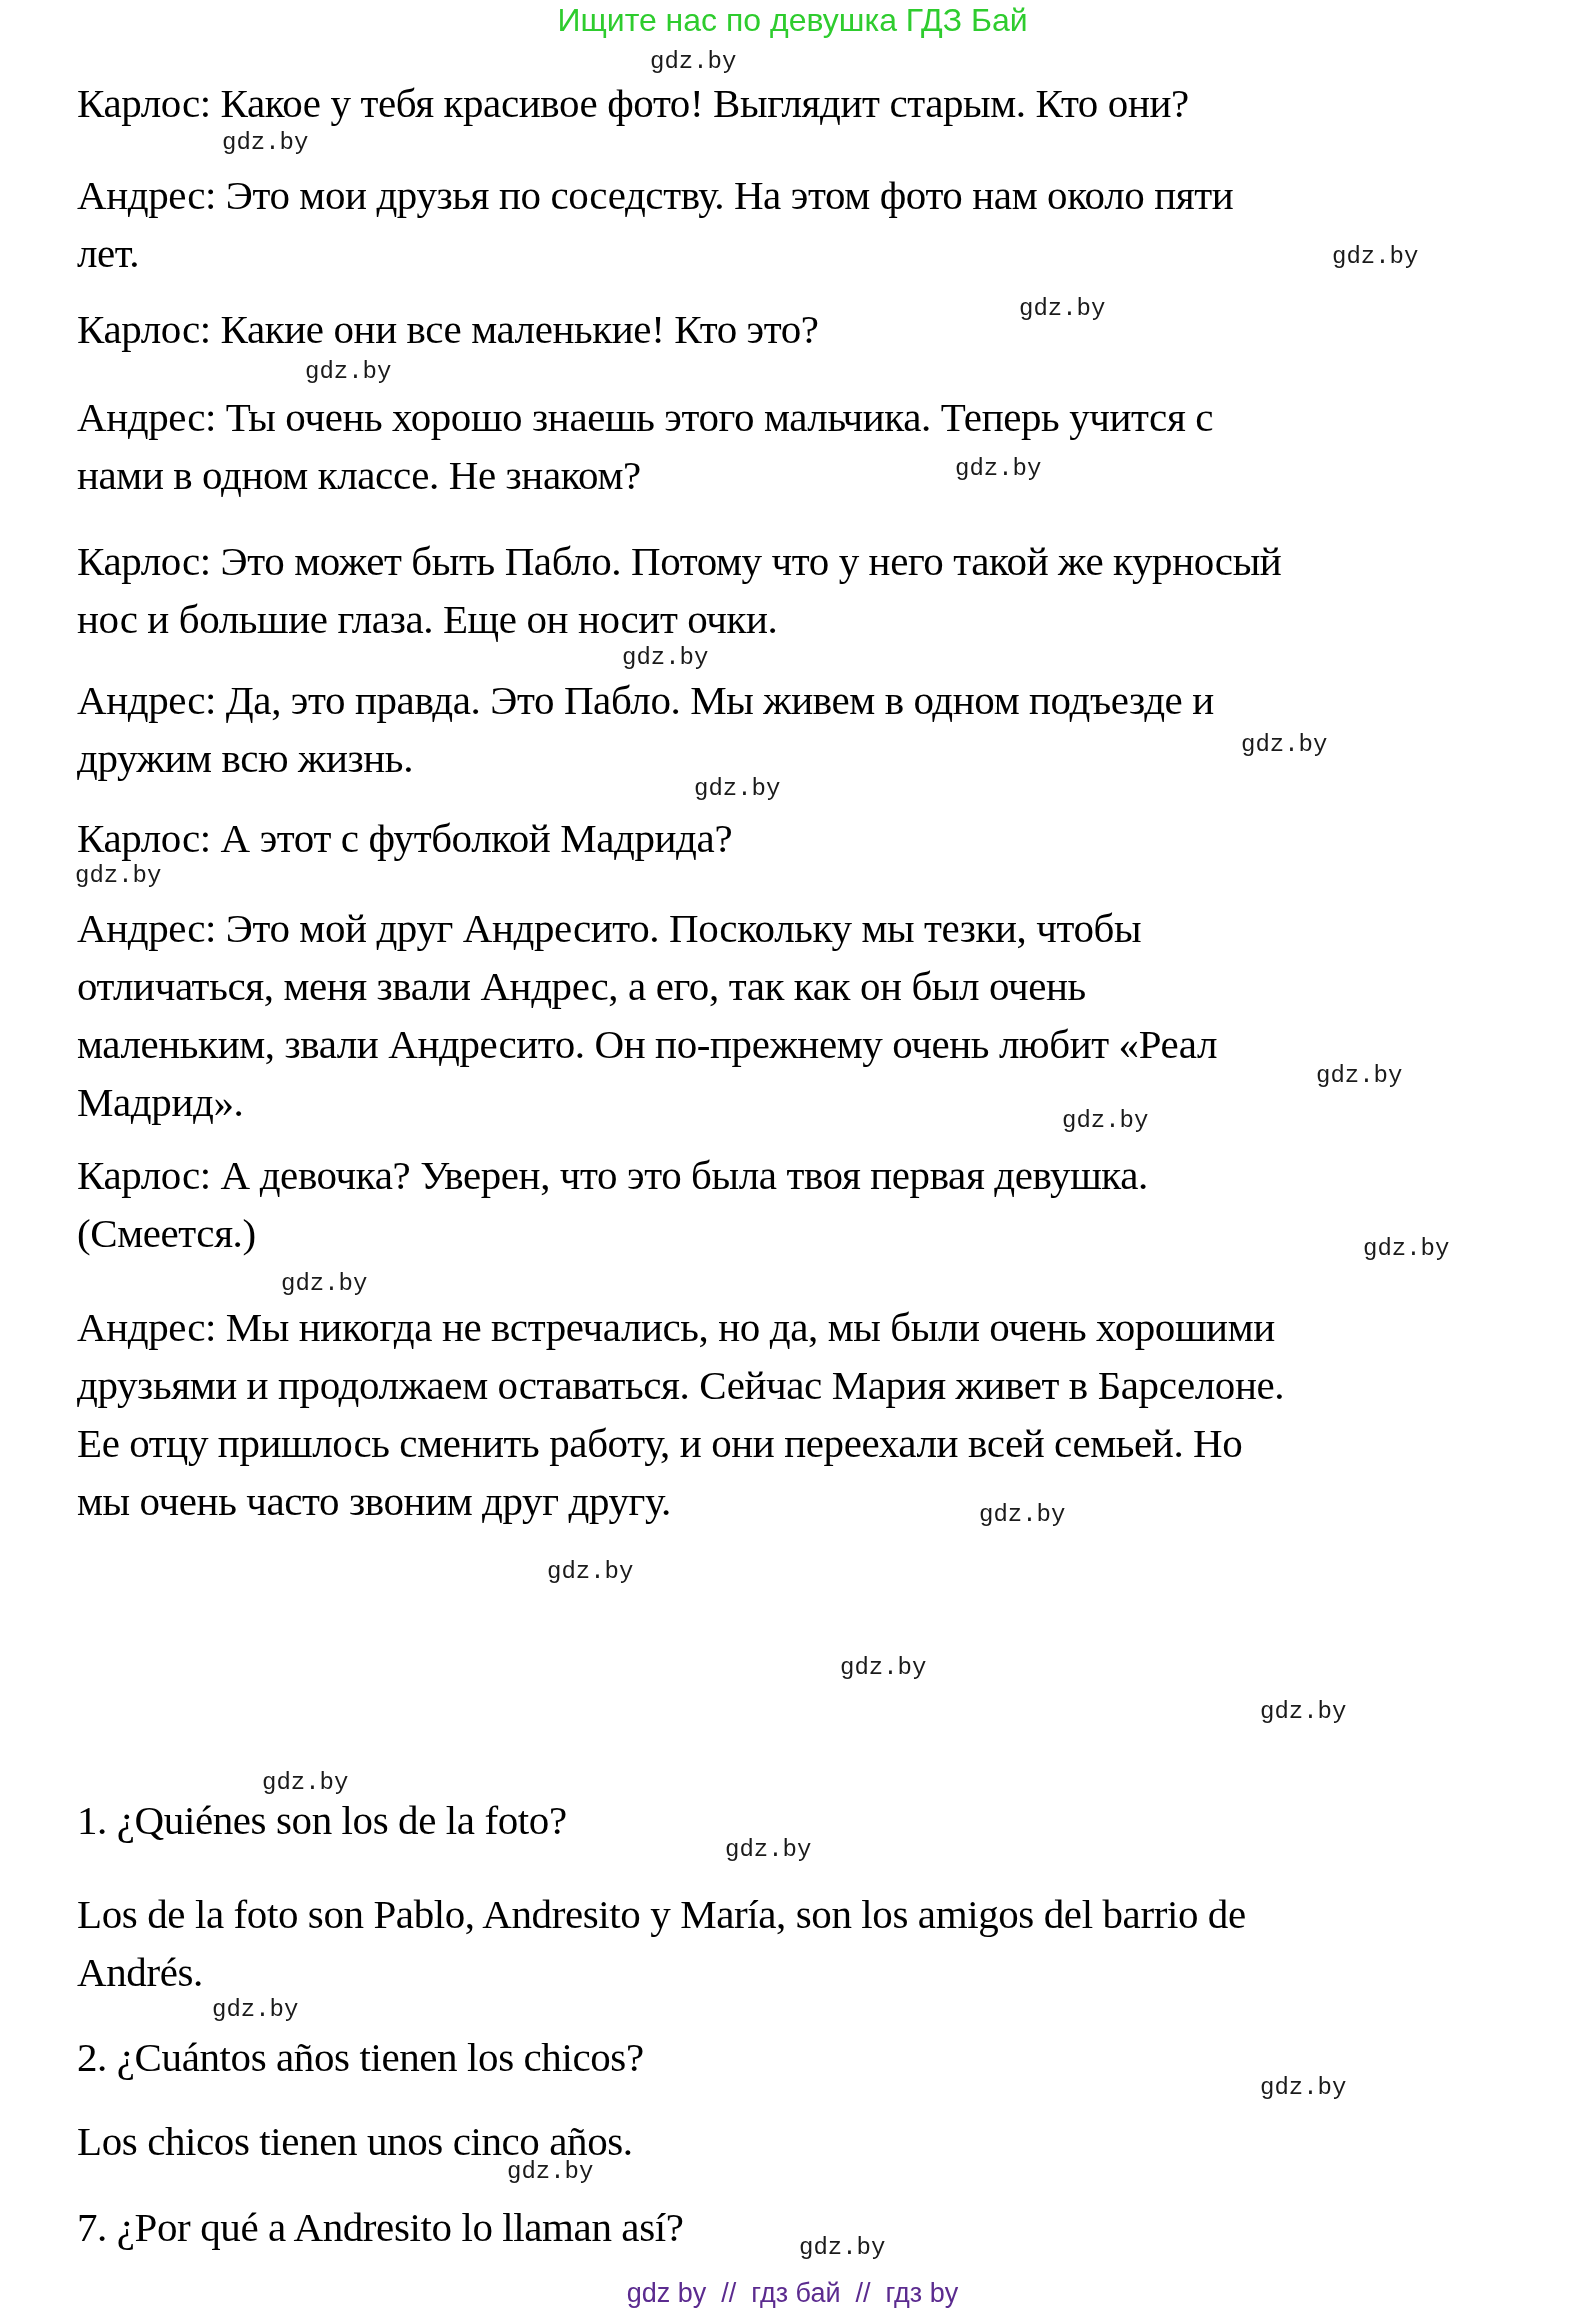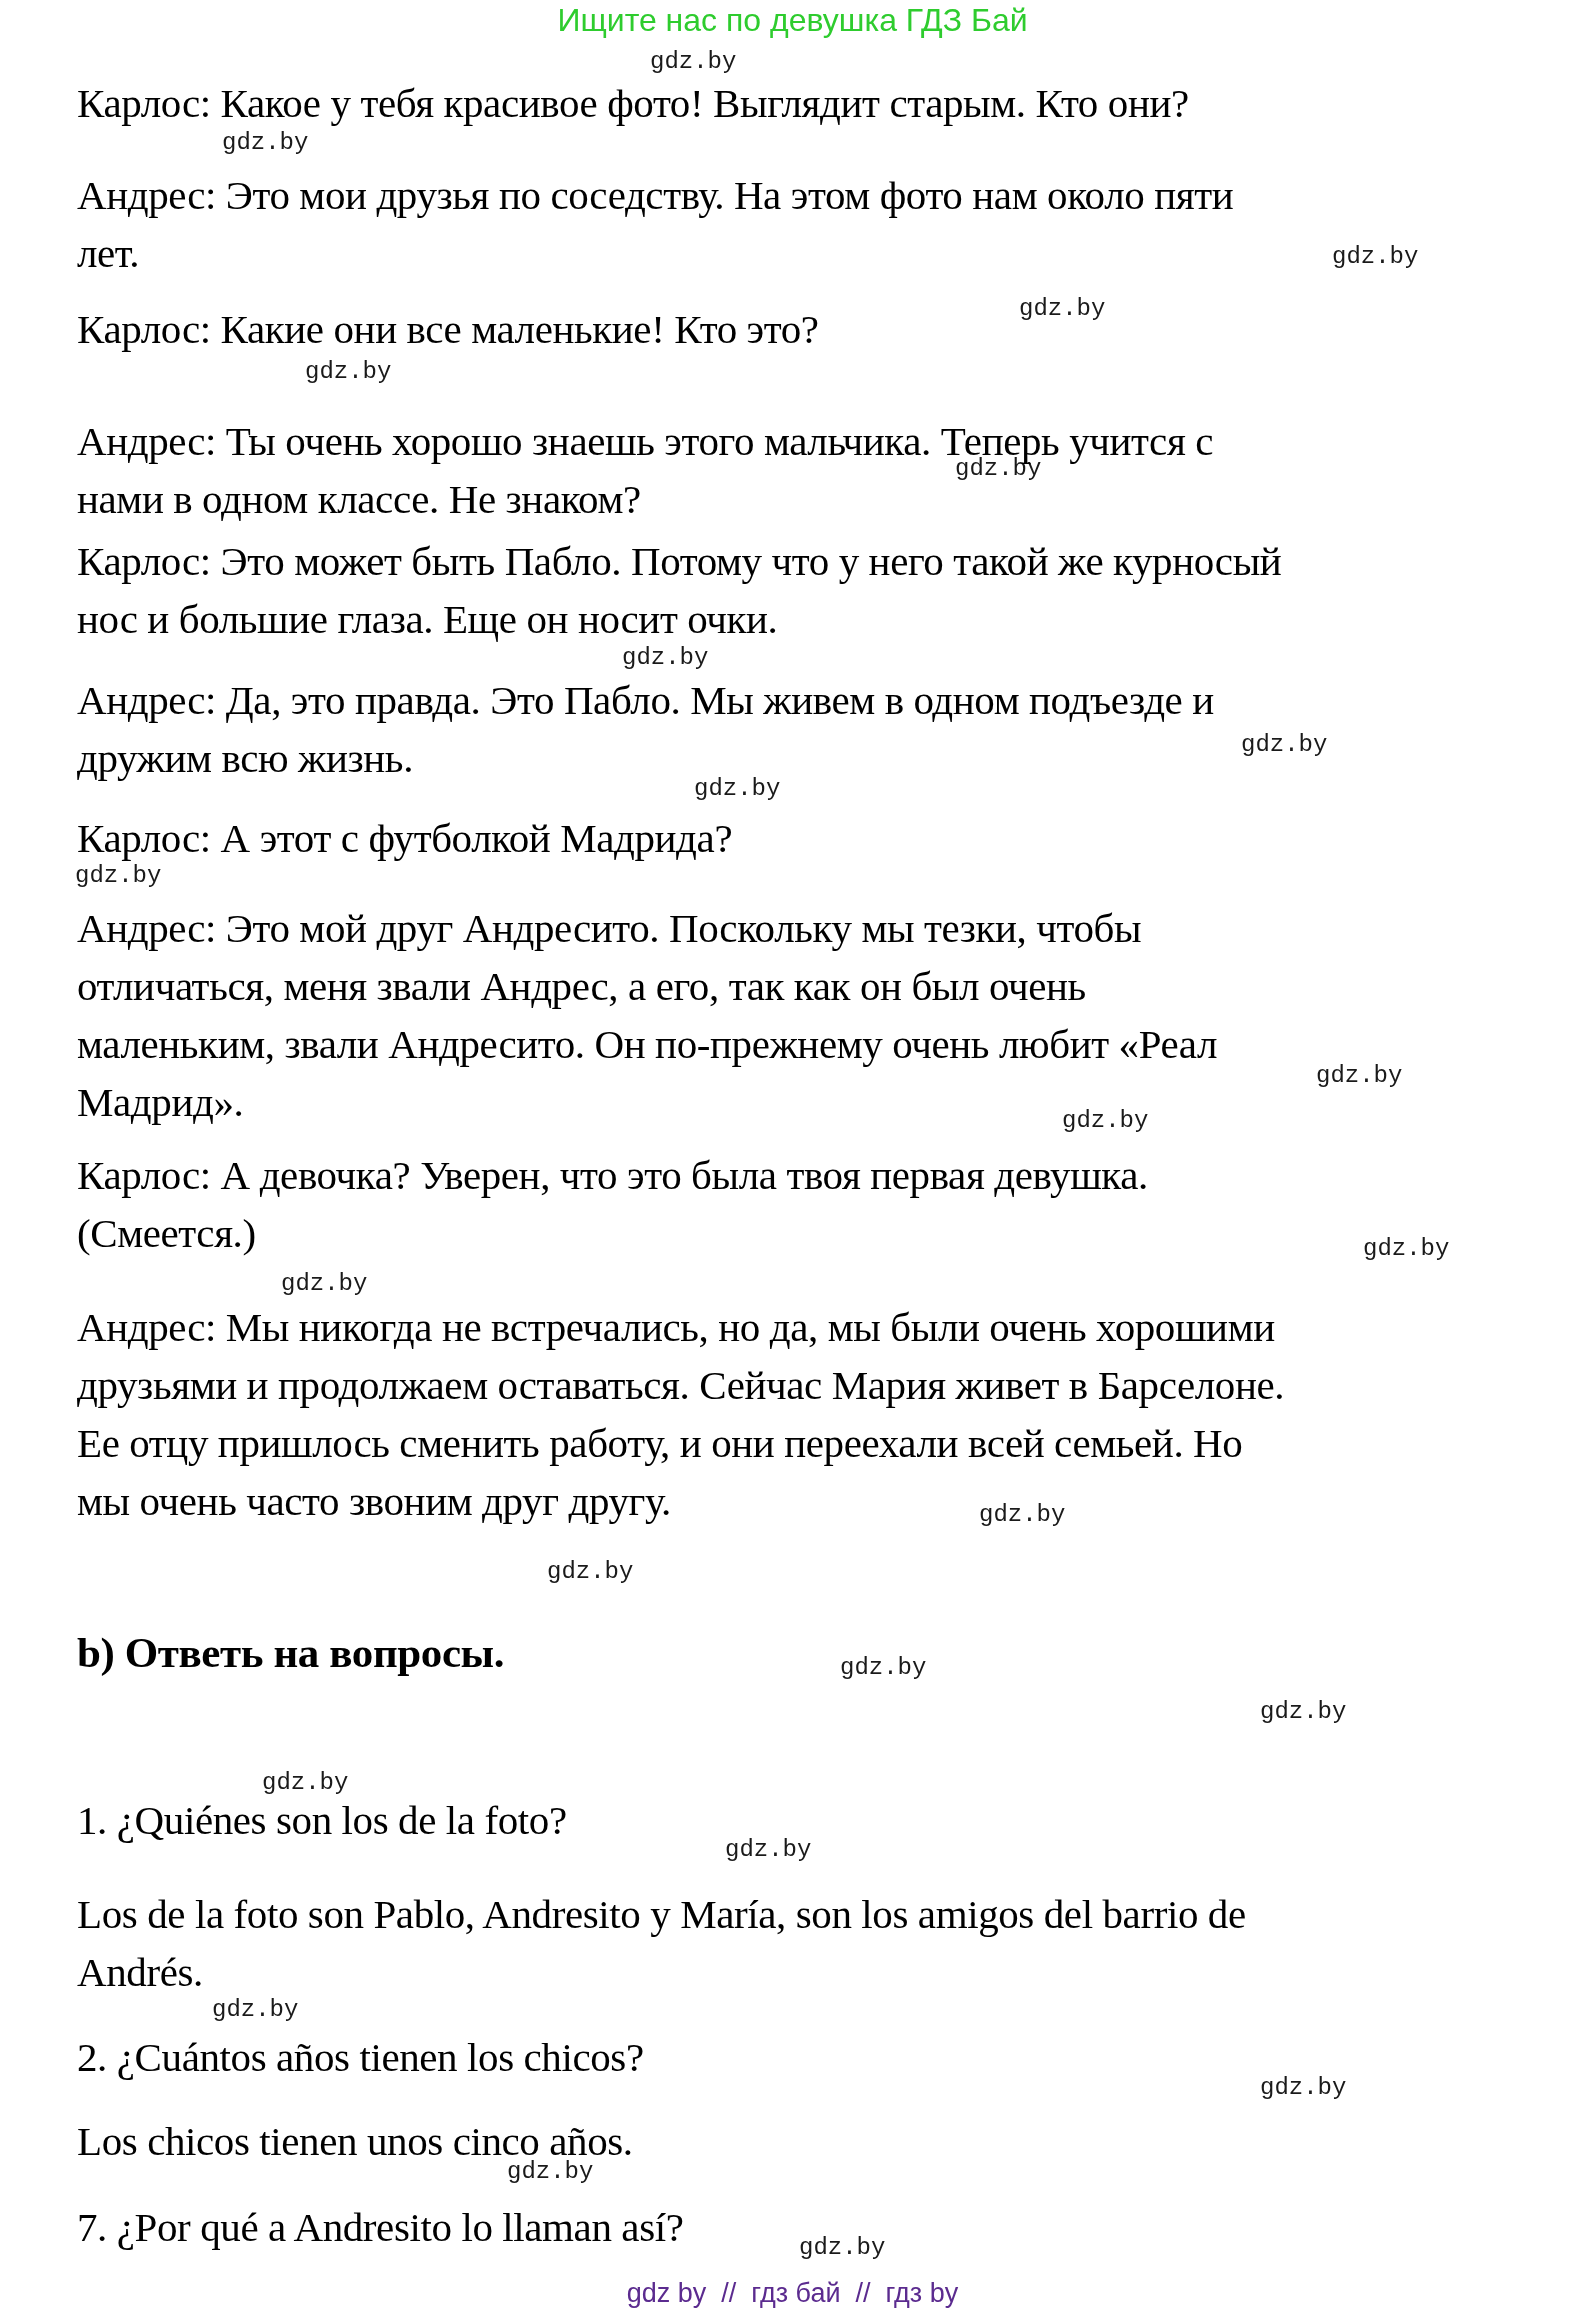--- a/index.html
+++ b/index.html
@@ -91,39 +91,38 @@
   <span class="wm" style="left:725px;  top:1836px;">gdz.by</span>
   <span class="wm" style="left:212px;  top:1996px;">gdz.by</span>
   <span class="wm" style="left:1260px; top:2074px;">gdz.by</span>
   <span class="wm" style="left:507px;  top:2158px;">gdz.by</span>
   <span class="wm" style="left:799px; top:2234px;">gdz.by</span>
 
   <div class="para" style="top:74px;">Карлос: Какое у тебя красивое фото! Выглядит старым. Кто они?</div>
   <div class="para" style="top:166px;">Андрес: Это мои друзья по соседству. На этом фото нам около пяти
 лет.</div>
   <div class="para" style="top:300px;">Карлос: Какие они все маленькие! Кто это?</div>
-  <div class="para" style="top:388px;margin-top:24px;">Андрес: Ты очень хорошо знаешь этого мальчика. Теперь учится с
+  <div class="para" style="top:388px;">Андрес: Ты очень хорошо знаешь этого мальчика. Теперь учится с
 нами в одном классе. Не знаком?</div>
   <div class="para" style="top:532px;">Карлос: Это может быть Пабло. Потому что у него такой же курносый
 нос и большие глаза. Еще он носит очки.</div>
   <div class="para" style="top:671px;">Андрес: Да, это правда. Это Пабло. Мы живем в одном подъезде и
 дружим всю жизнь.</div>
   <div class="para" style="top:809px;">Карлос: А этот с футболкой Мадрида?</div>
   <div class="para" style="top:899px;">Андрес: Это мой друг Андресито. Поскольку мы тезки, чтобы
 отличаться, меня звали Андрес, а его, так как он был очень
 маленьким, звали Андресито. Он по-прежнему очень любит «Реал
 Мадрид».</div>
   <div class="para" style="top:1146px;">Карлос: А девочка? Уверен, что это была твоя первая девушка.
 (Смеется.)</div>
   <div class="para" style="top:1298px;">Андрес: Мы никогда не встречались, но да, мы были очень хорошими
 друзьями и продолжаем оставаться. Сейчас Мария живет в Барселоне.
 Ее отцу пришлось сменить работу, и они переехали всей семьей. Но
 мы очень часто звоним друг другу.</div>
 
-  <div class="para heading" style="top:1624px;">b) Ответь на вопросы.</div>
   <div class="para" style="top:1791px;">1. ¿Quiénes son los de la foto?</div>
   <div class="para" style="top:1885px;">Los de la foto son Pablo, Andresito y María, son los amigos del barrio de
 Andrés.</div>
   <div class="para" style="top:2028px;">2. ¿Cuántos años tienen los chicos?</div>
   <div class="para" style="top:2112px;">Los chicos tienen unos cinco años.</div>
   <div class="para" style="top:2198px;">7. ¿Por qué a Andresito lo llaman así?</div>
 
   <div class="footer">gdz by  //  гдз бай  //  гдз by</div>
 
 </div>

